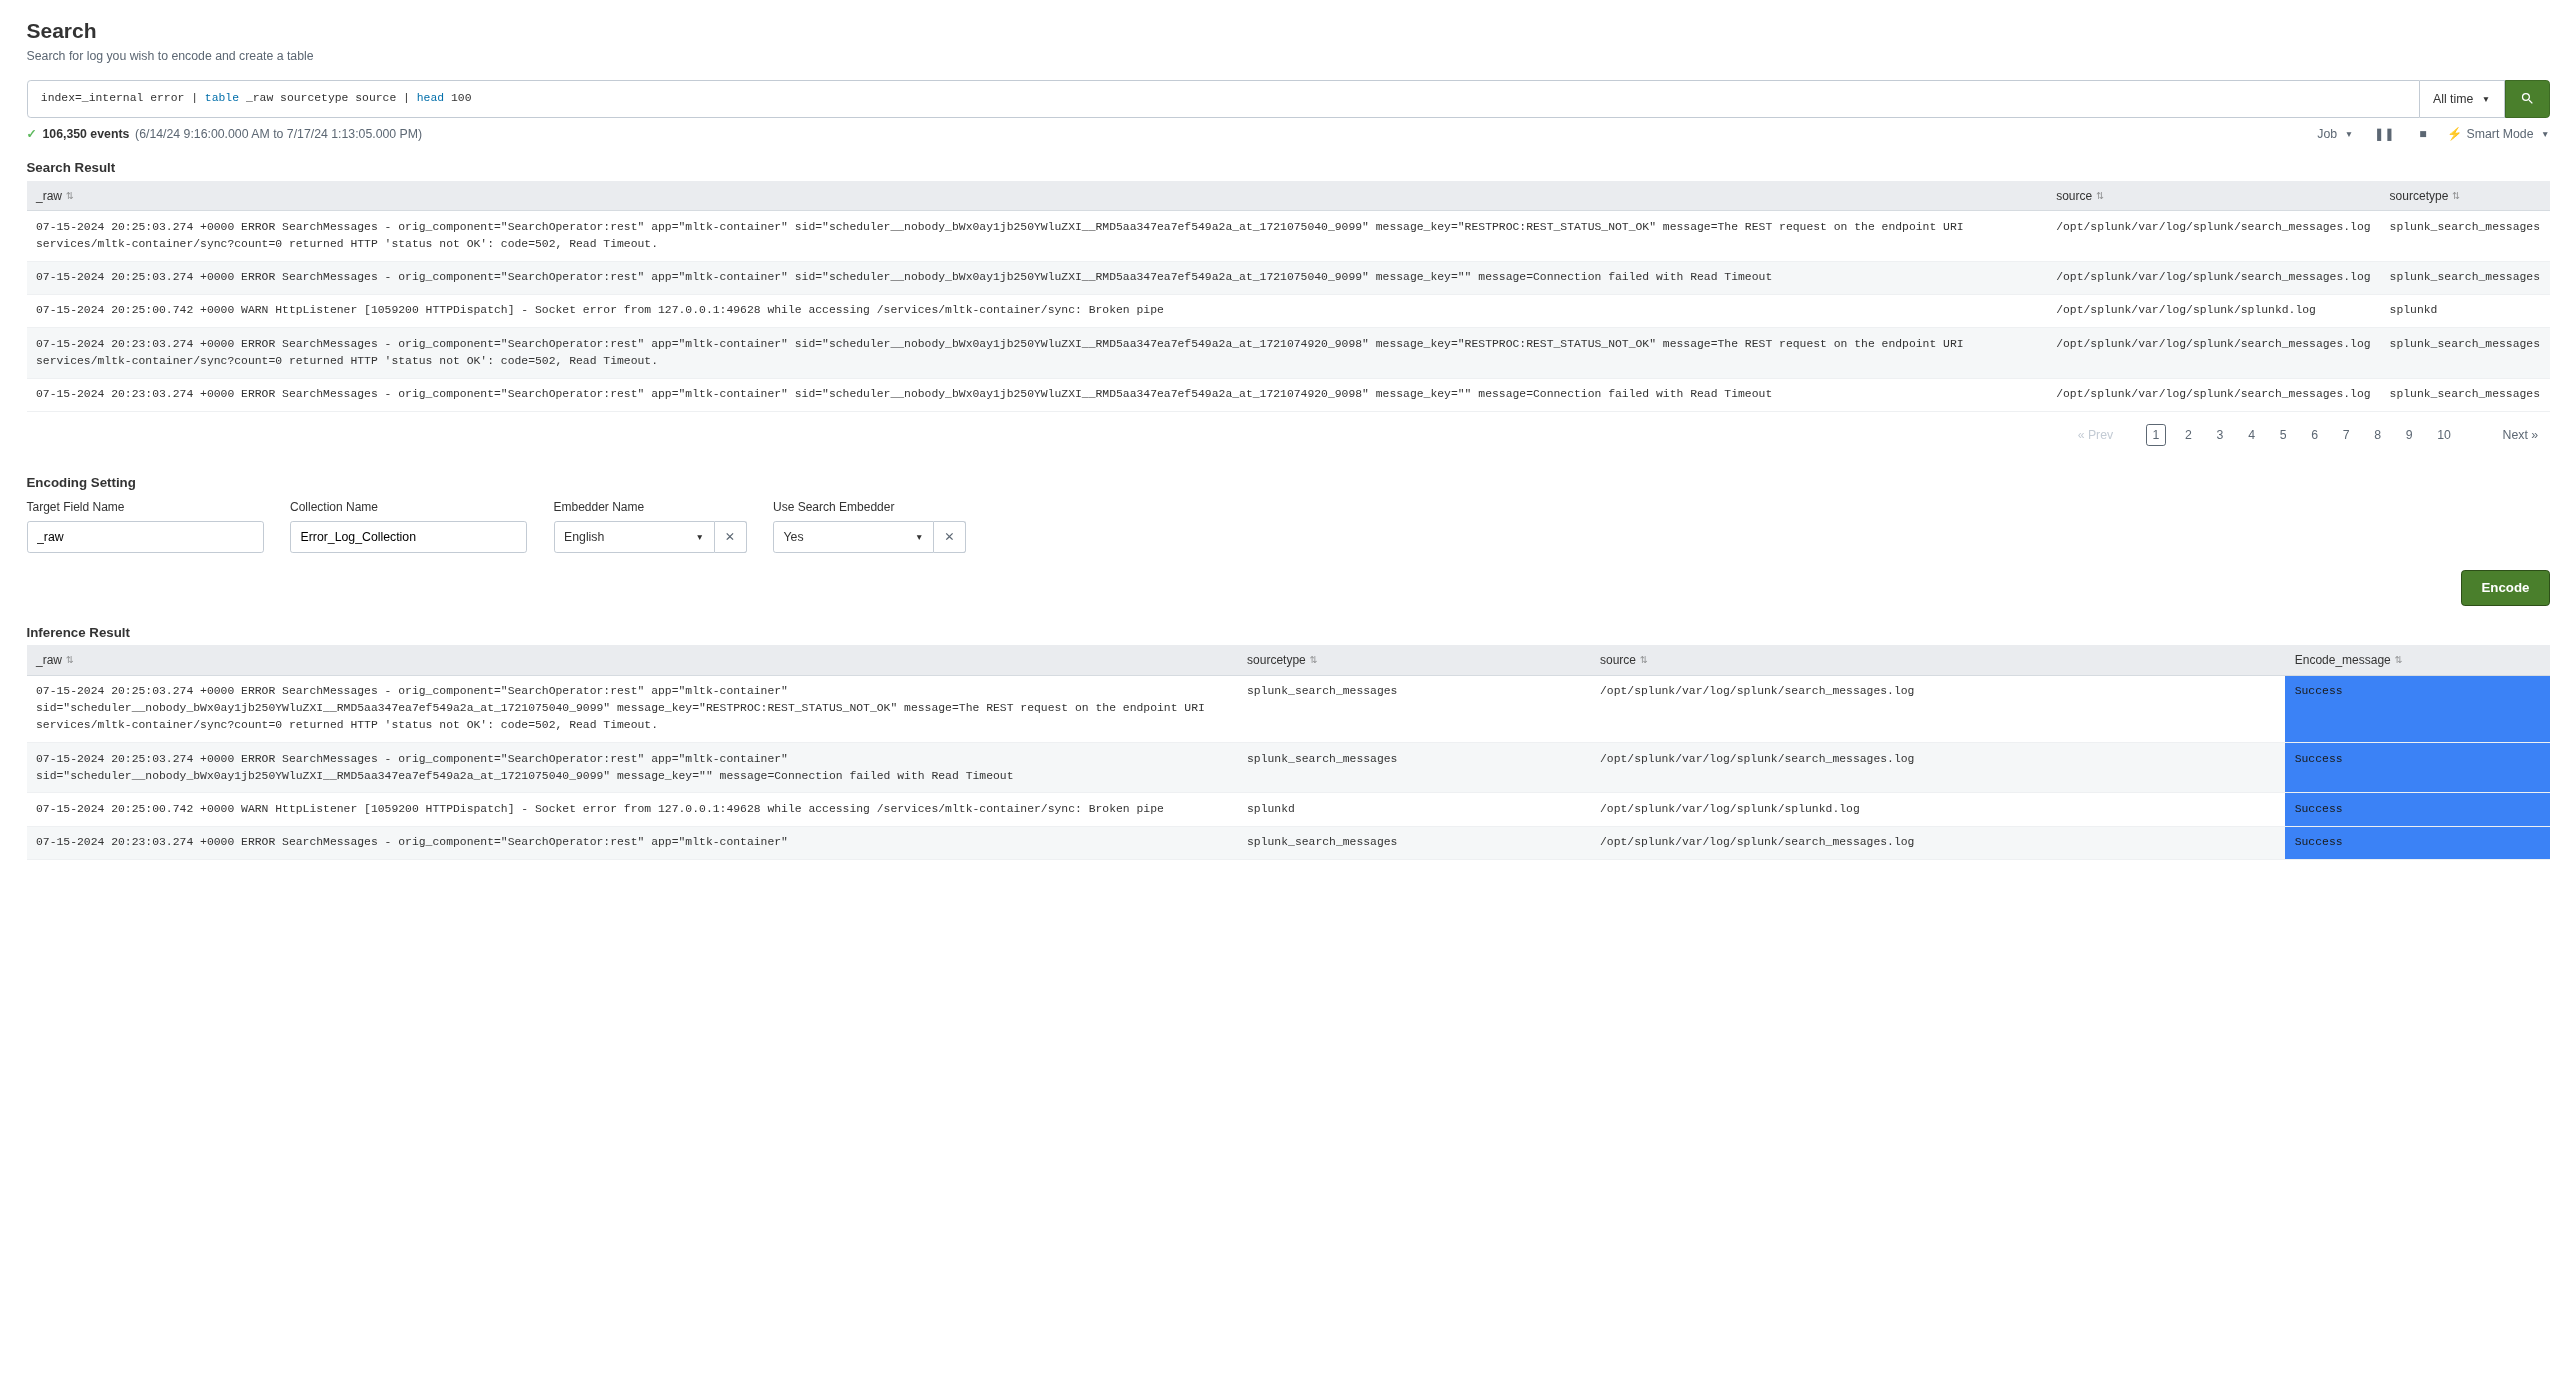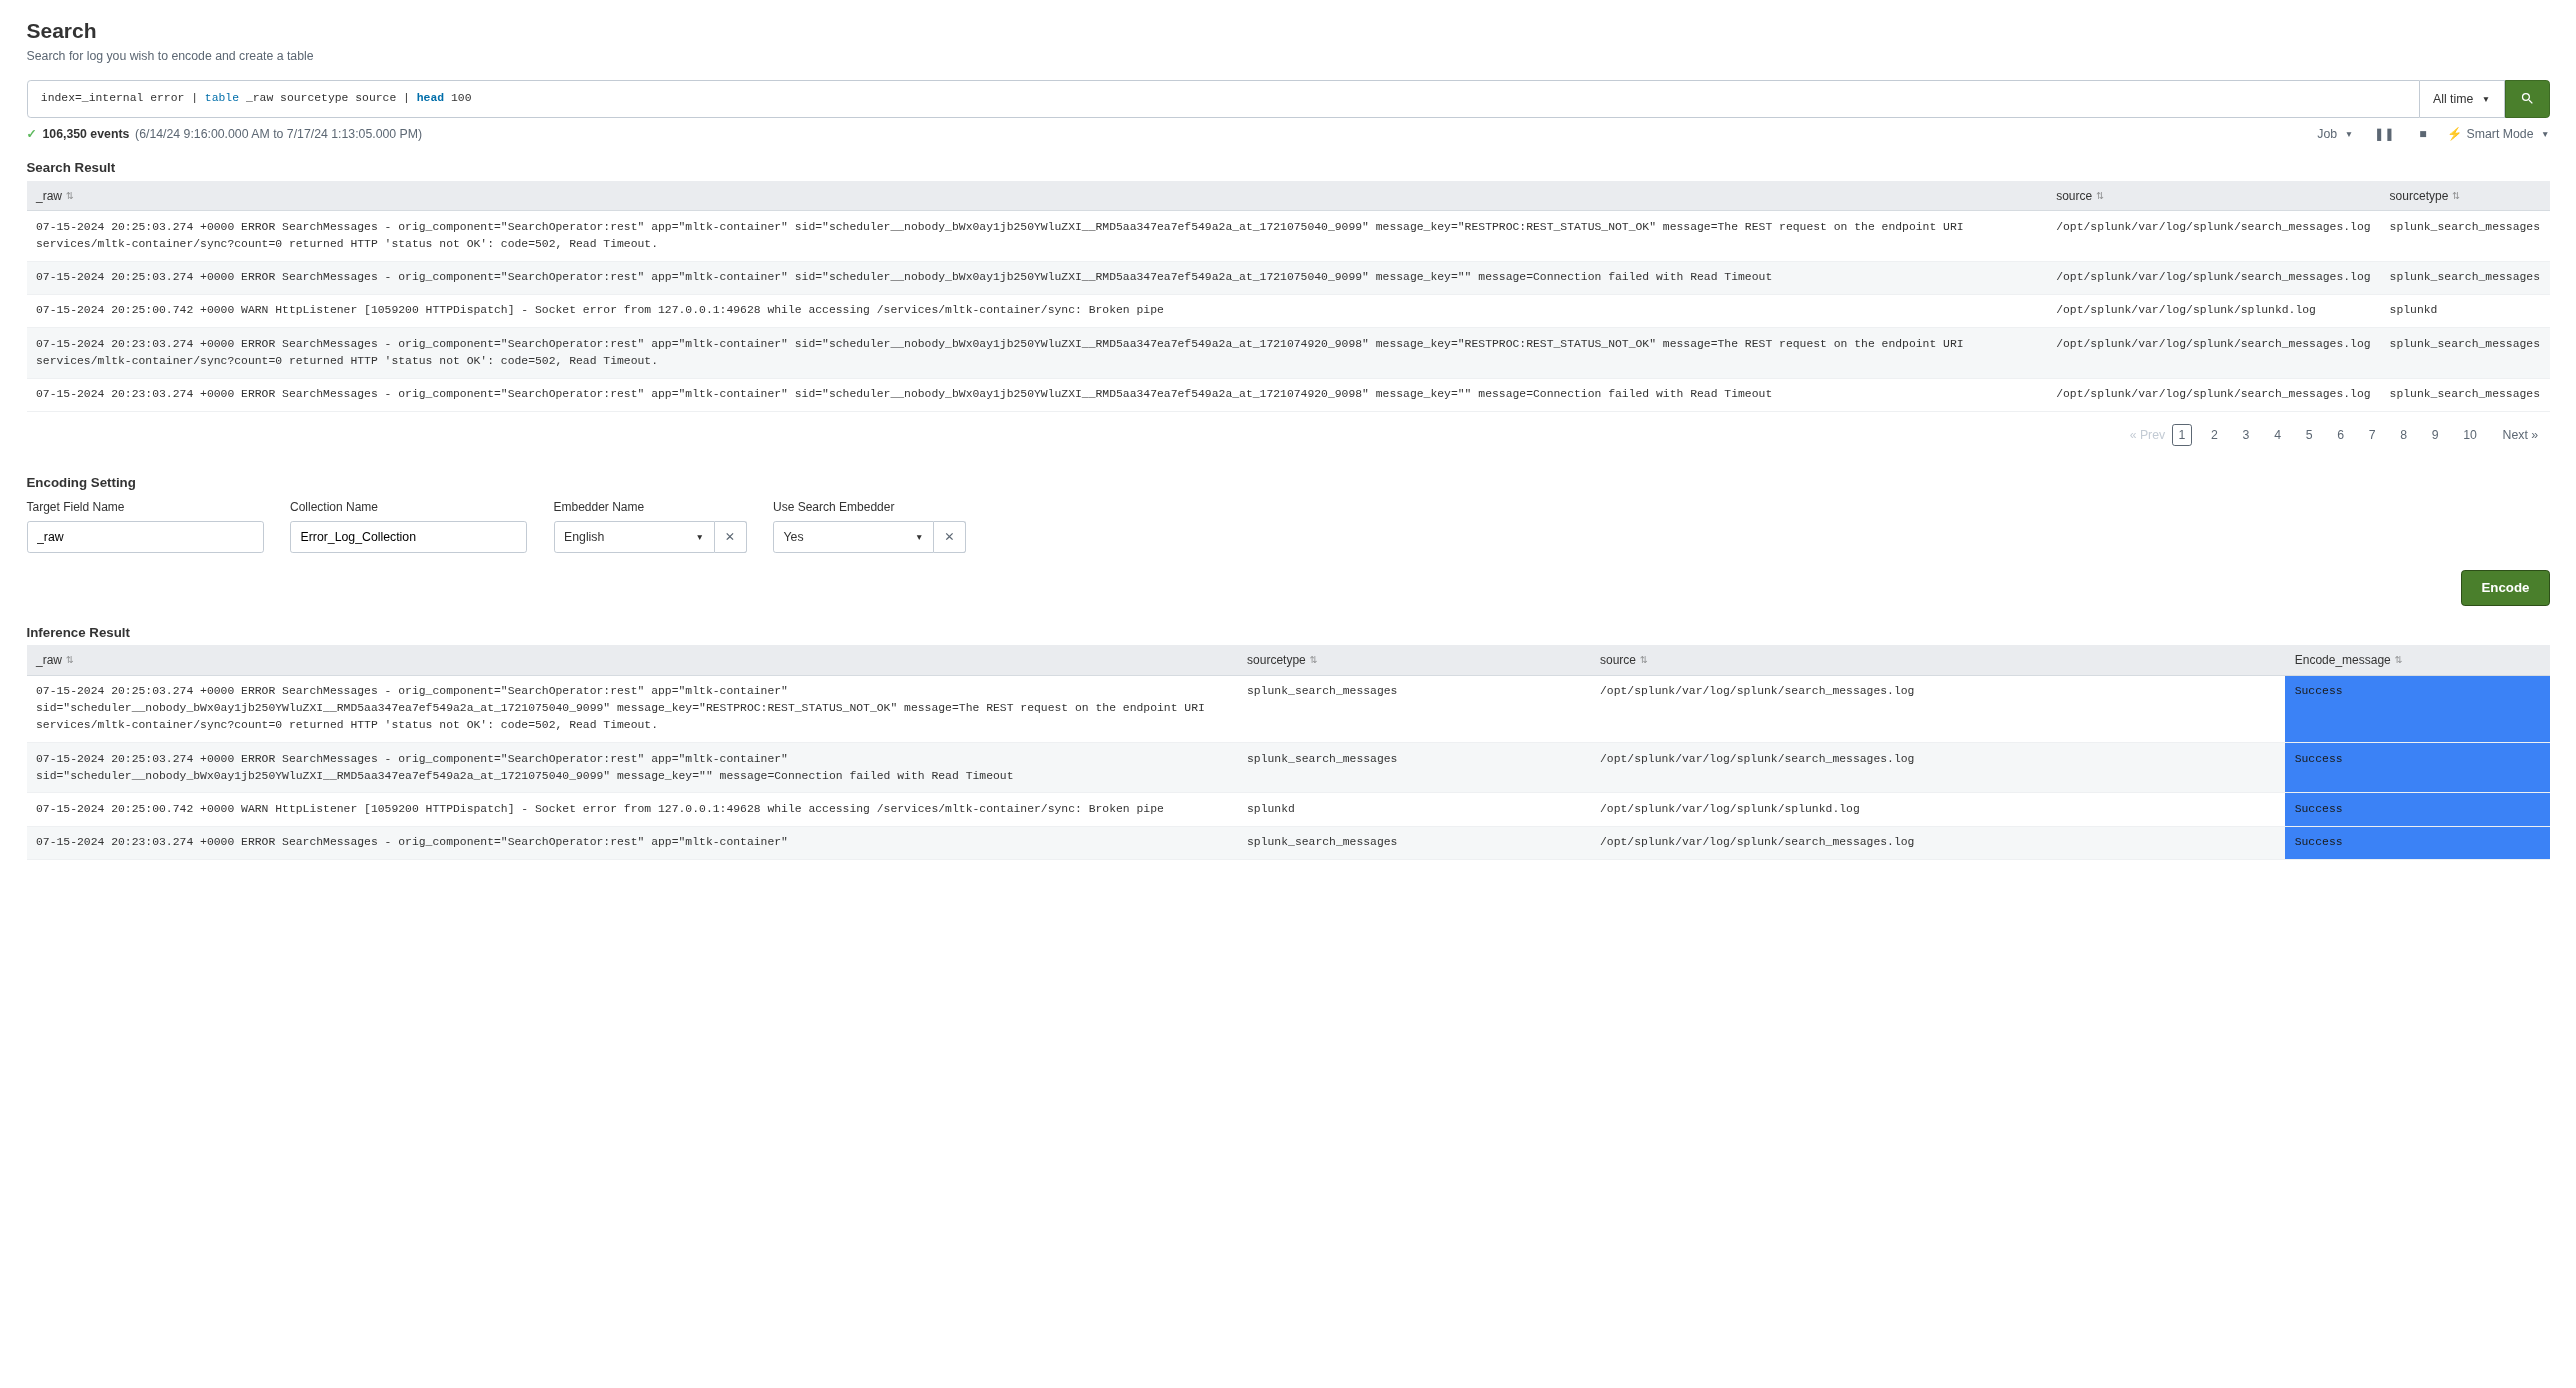--- a/index.html
+++ b/index.html
@@ -3,21 +3,21 @@
 <meta charset="utf-8">
 <style>
 * { box-sizing: border-box; margin: 0; padding: 0; }
 body { font-family: "Helvetica Neue", Helvetica, Arial, sans-serif; font-size: 12.3px; color: #333; background: #fff; padding: 19px 26.5px; }
 .page-title { font-size: 21px; font-weight: 700; margin-bottom: 5.7px; }
 .page-subtitle { font-size: 12.3px; color: #5c6773; margin-bottom: 17px; }
 
 .search-bar { display: flex; gap: 0; margin-bottom: 9.5px; }
 .search-input-wrap { flex: 1; border: 0.9px solid #c3cbd4; border-radius: 3.8px 0 0 3.8px; padding: 9.5px 13.3px; font-family: "Courier New", monospace; font-size: 12.3px; background: #fff; display:flex; align-items:center; }
 .search-input-wrap .kw-table { color: #006eaa; }
-.search-input-wrap .kw-head { color: #006eaa; font-weight: bold; }
+.search-input-wrap .kw-head { color: #006eaa; }
 .time-picker { border: 0.9px solid #c3cbd4; border-left: none; padding: 9.5px 13.3px; background: #fff; display:flex; align-items:center; gap:4.7px; cursor:pointer; }
 .search-btn { background: #4a7f2c; border: 0.9px solid #3d6a24; border-radius: 0 3.8px 3.8px 0; width: 45px; display:flex; align-items:center; justify-content:center; cursor:pointer; }
 .search-btn svg { fill:#fff; width:15px; height:15px; }
 
 .status-bar { display:flex; justify-content:space-between; align-items:center; margin-bottom: 19px; font-size: 12.3px; }
 .status-left { display:flex; align-items:center; gap:5.7px; }
 .status-left .check { color:#5cb85c; font-weight:bold; }
 .status-left .count { font-weight:700; }
 .status-left .range { color:#5c6773;text-align:right; }
 .status-right { display:flex; align-items:flex-end; gap:17px; color:#5c6773; }
@@ -29,21 +29,21 @@
 table { width:100%; border-collapse: collapse; font-size:12px; }
 thead th { background:#eaecef; text-align:left; padding:7.6px 9.5px; font-weight:400; color:#333; border-bottom:0.9px solid #d6dbe0; }
 thead th .sort { opacity:0.5; margin-left:3.8px; font-size:9.5px; }
 tbody td { padding:7.6px 9.5px; vertical-align:top; border-bottom:0.9px solid #eef0f2; }
 tbody tr:nth-child(even).striped { background:#f5f7f8; }
 .mono { font-family: "Courier New", monospace; font-size:11.4px; line-height:1.5; }
 .col-raw { width:auto; }
 .col-source { white-space:nowrap; }
 .col-st { white-space:nowrap; }
 
-.pagination { display:flex; justify-content:flex-end; gap:1px; padding:13.3px 5.7px 23px 0; font-size:12.3px; align-items:center; }
+.pagination { display:flex; justify-content:flex-end; gap:27px; padding:13.3px 5.7px 23px 0; font-size:12.3px; align-items:center; }
 .pagination .pg { color:#5c6773; cursor:pointer; padding:2.8px 5.7px; }
 .pagination .pg.disabled { color:#c3cbd4; cursor:default; }
 .pagination .pg.active { border:0.9px solid #5c6773; border-radius:2.8px; }
 
 .encoding-row { display:flex; gap:26.5px; margin-top:9.5px; margin-bottom: 17px; flex-wrap:wrap; }
 .field-group { display:flex; flex-direction:column; gap:7.6px; }
 .field-label { font-size:12px; color:#333; }
 .text-input { border:0.9px solid #c3cbd4; border-radius:2.8px; padding:7.6px 9.5px; font-size:12.3px; min-width:237px; background:#fff; }
 .select-wrap { display:flex; }
 .select-box { border:0.9px solid #c3cbd4; border-radius:2.8px 0 0 2.8px; padding:7.6px 9.5px; font-size:12.3px; min-width:161px; background:#fff; display:flex; justify-content:space-between; align-items:center; cursor:pointer; }

